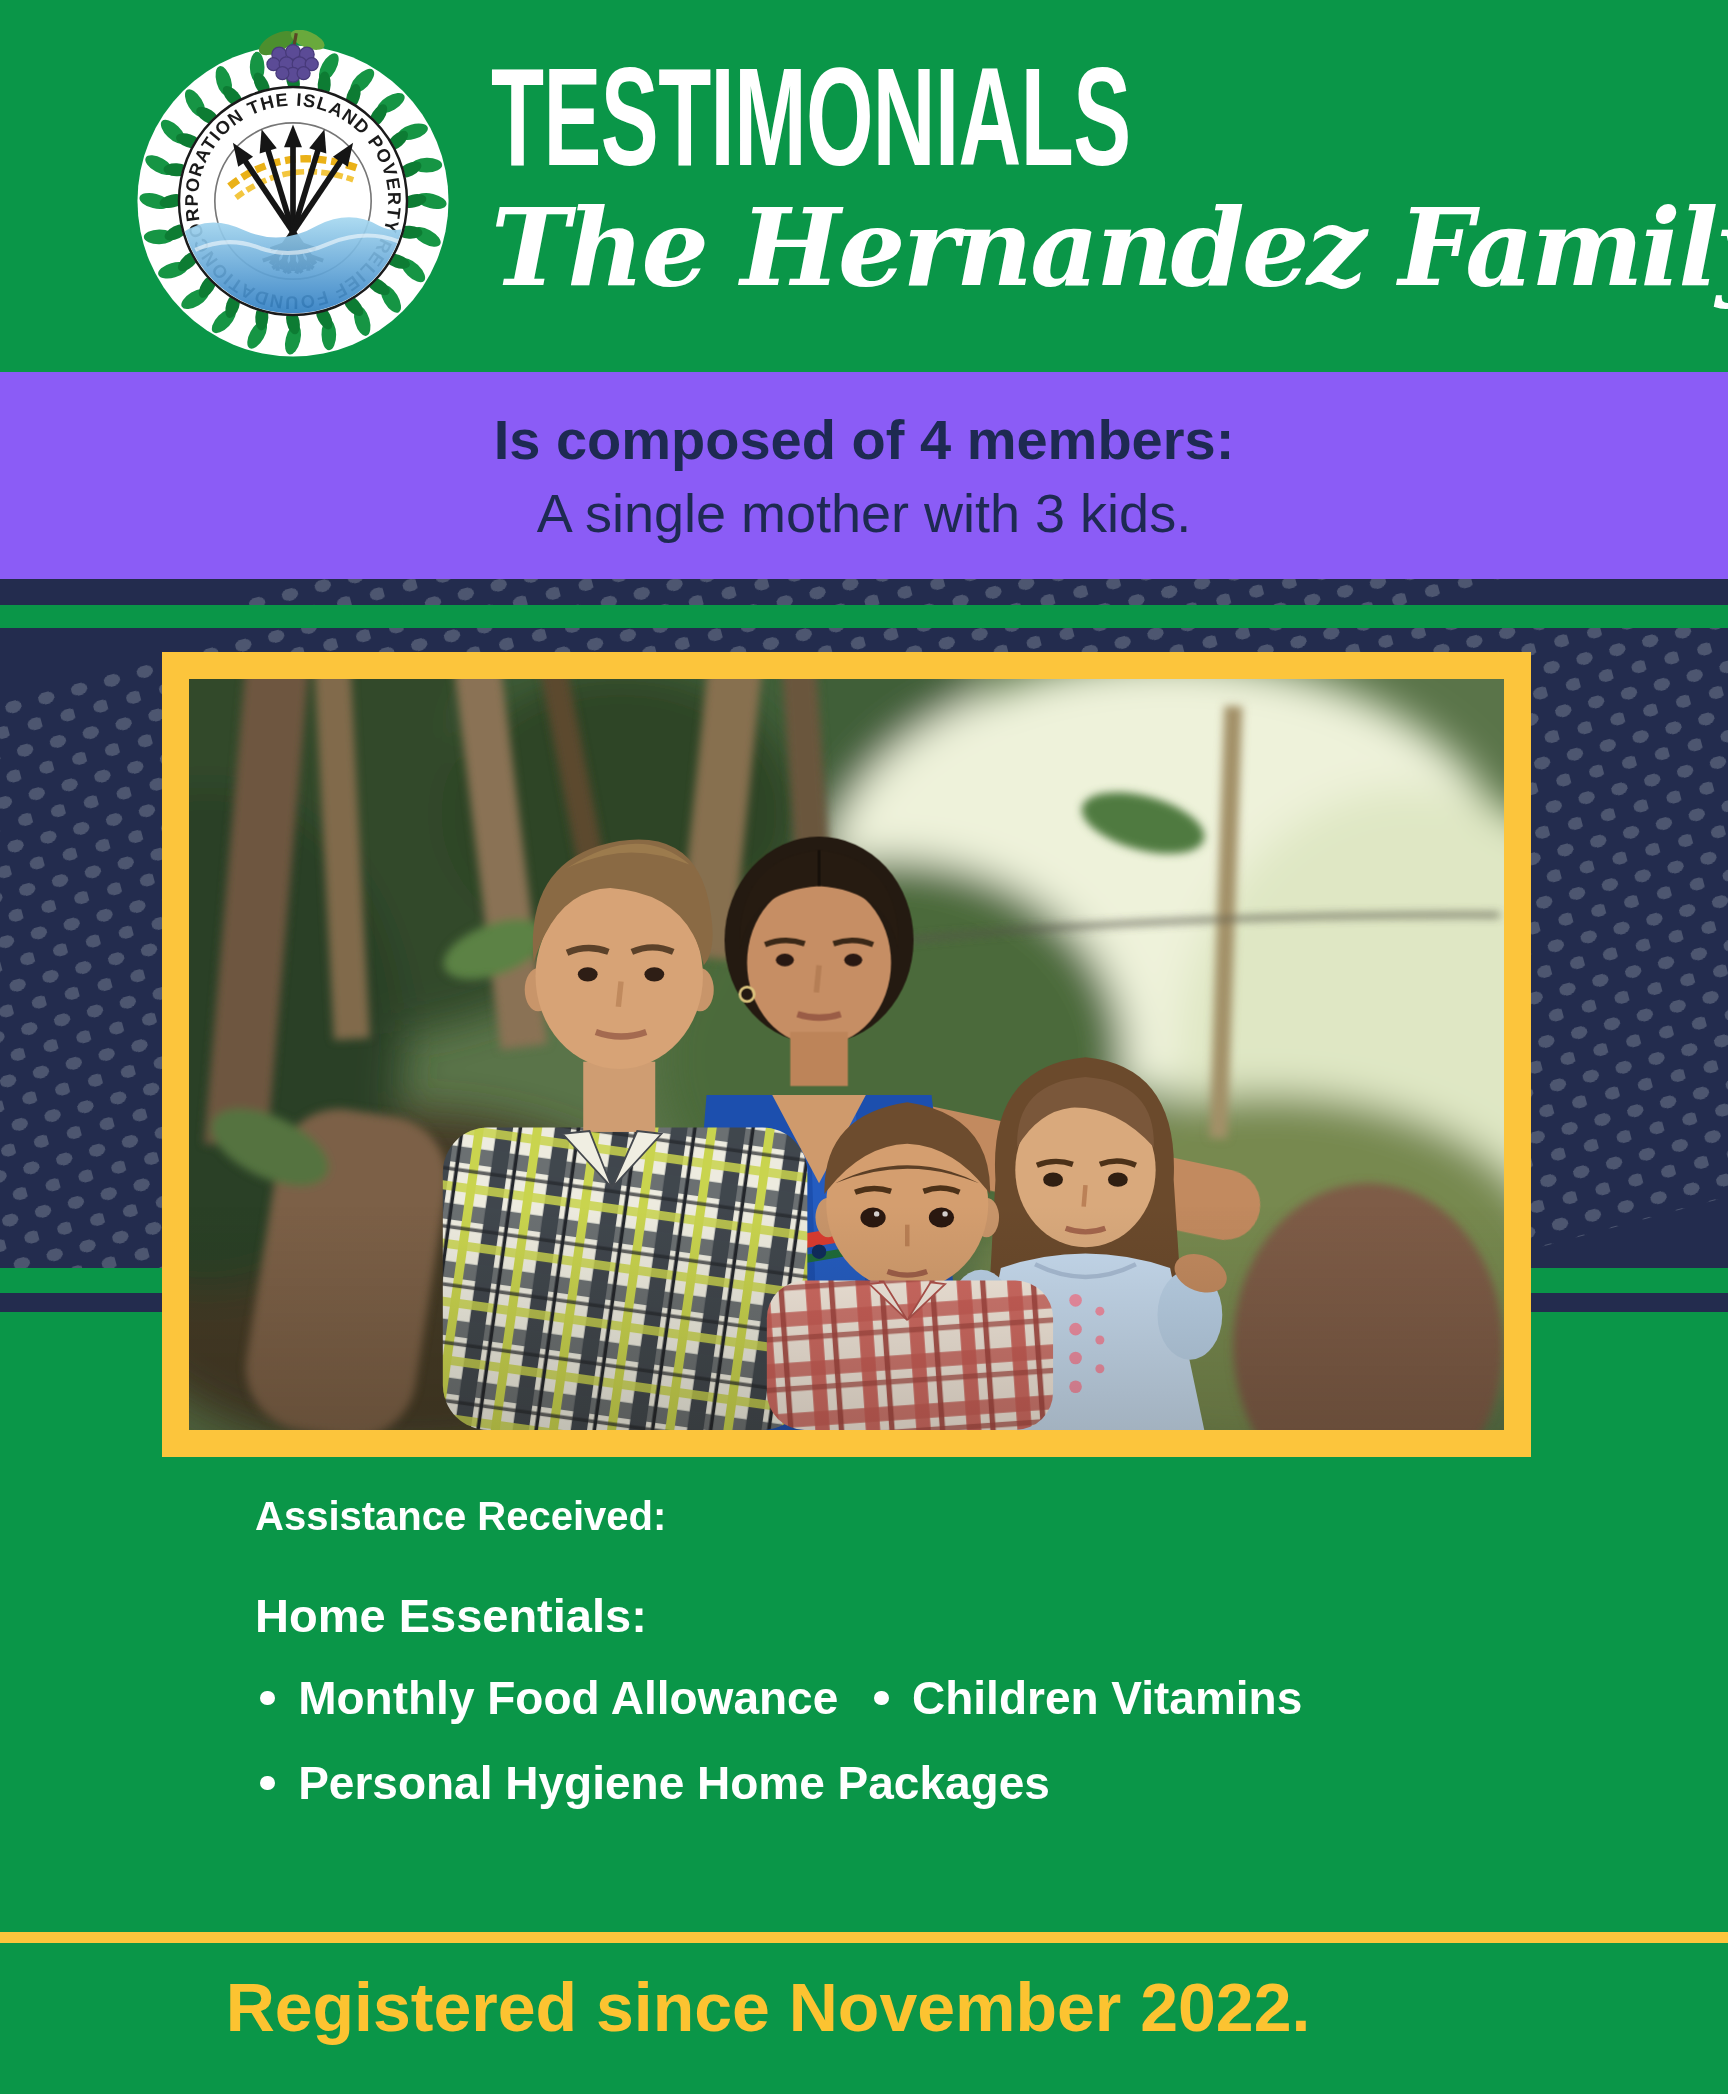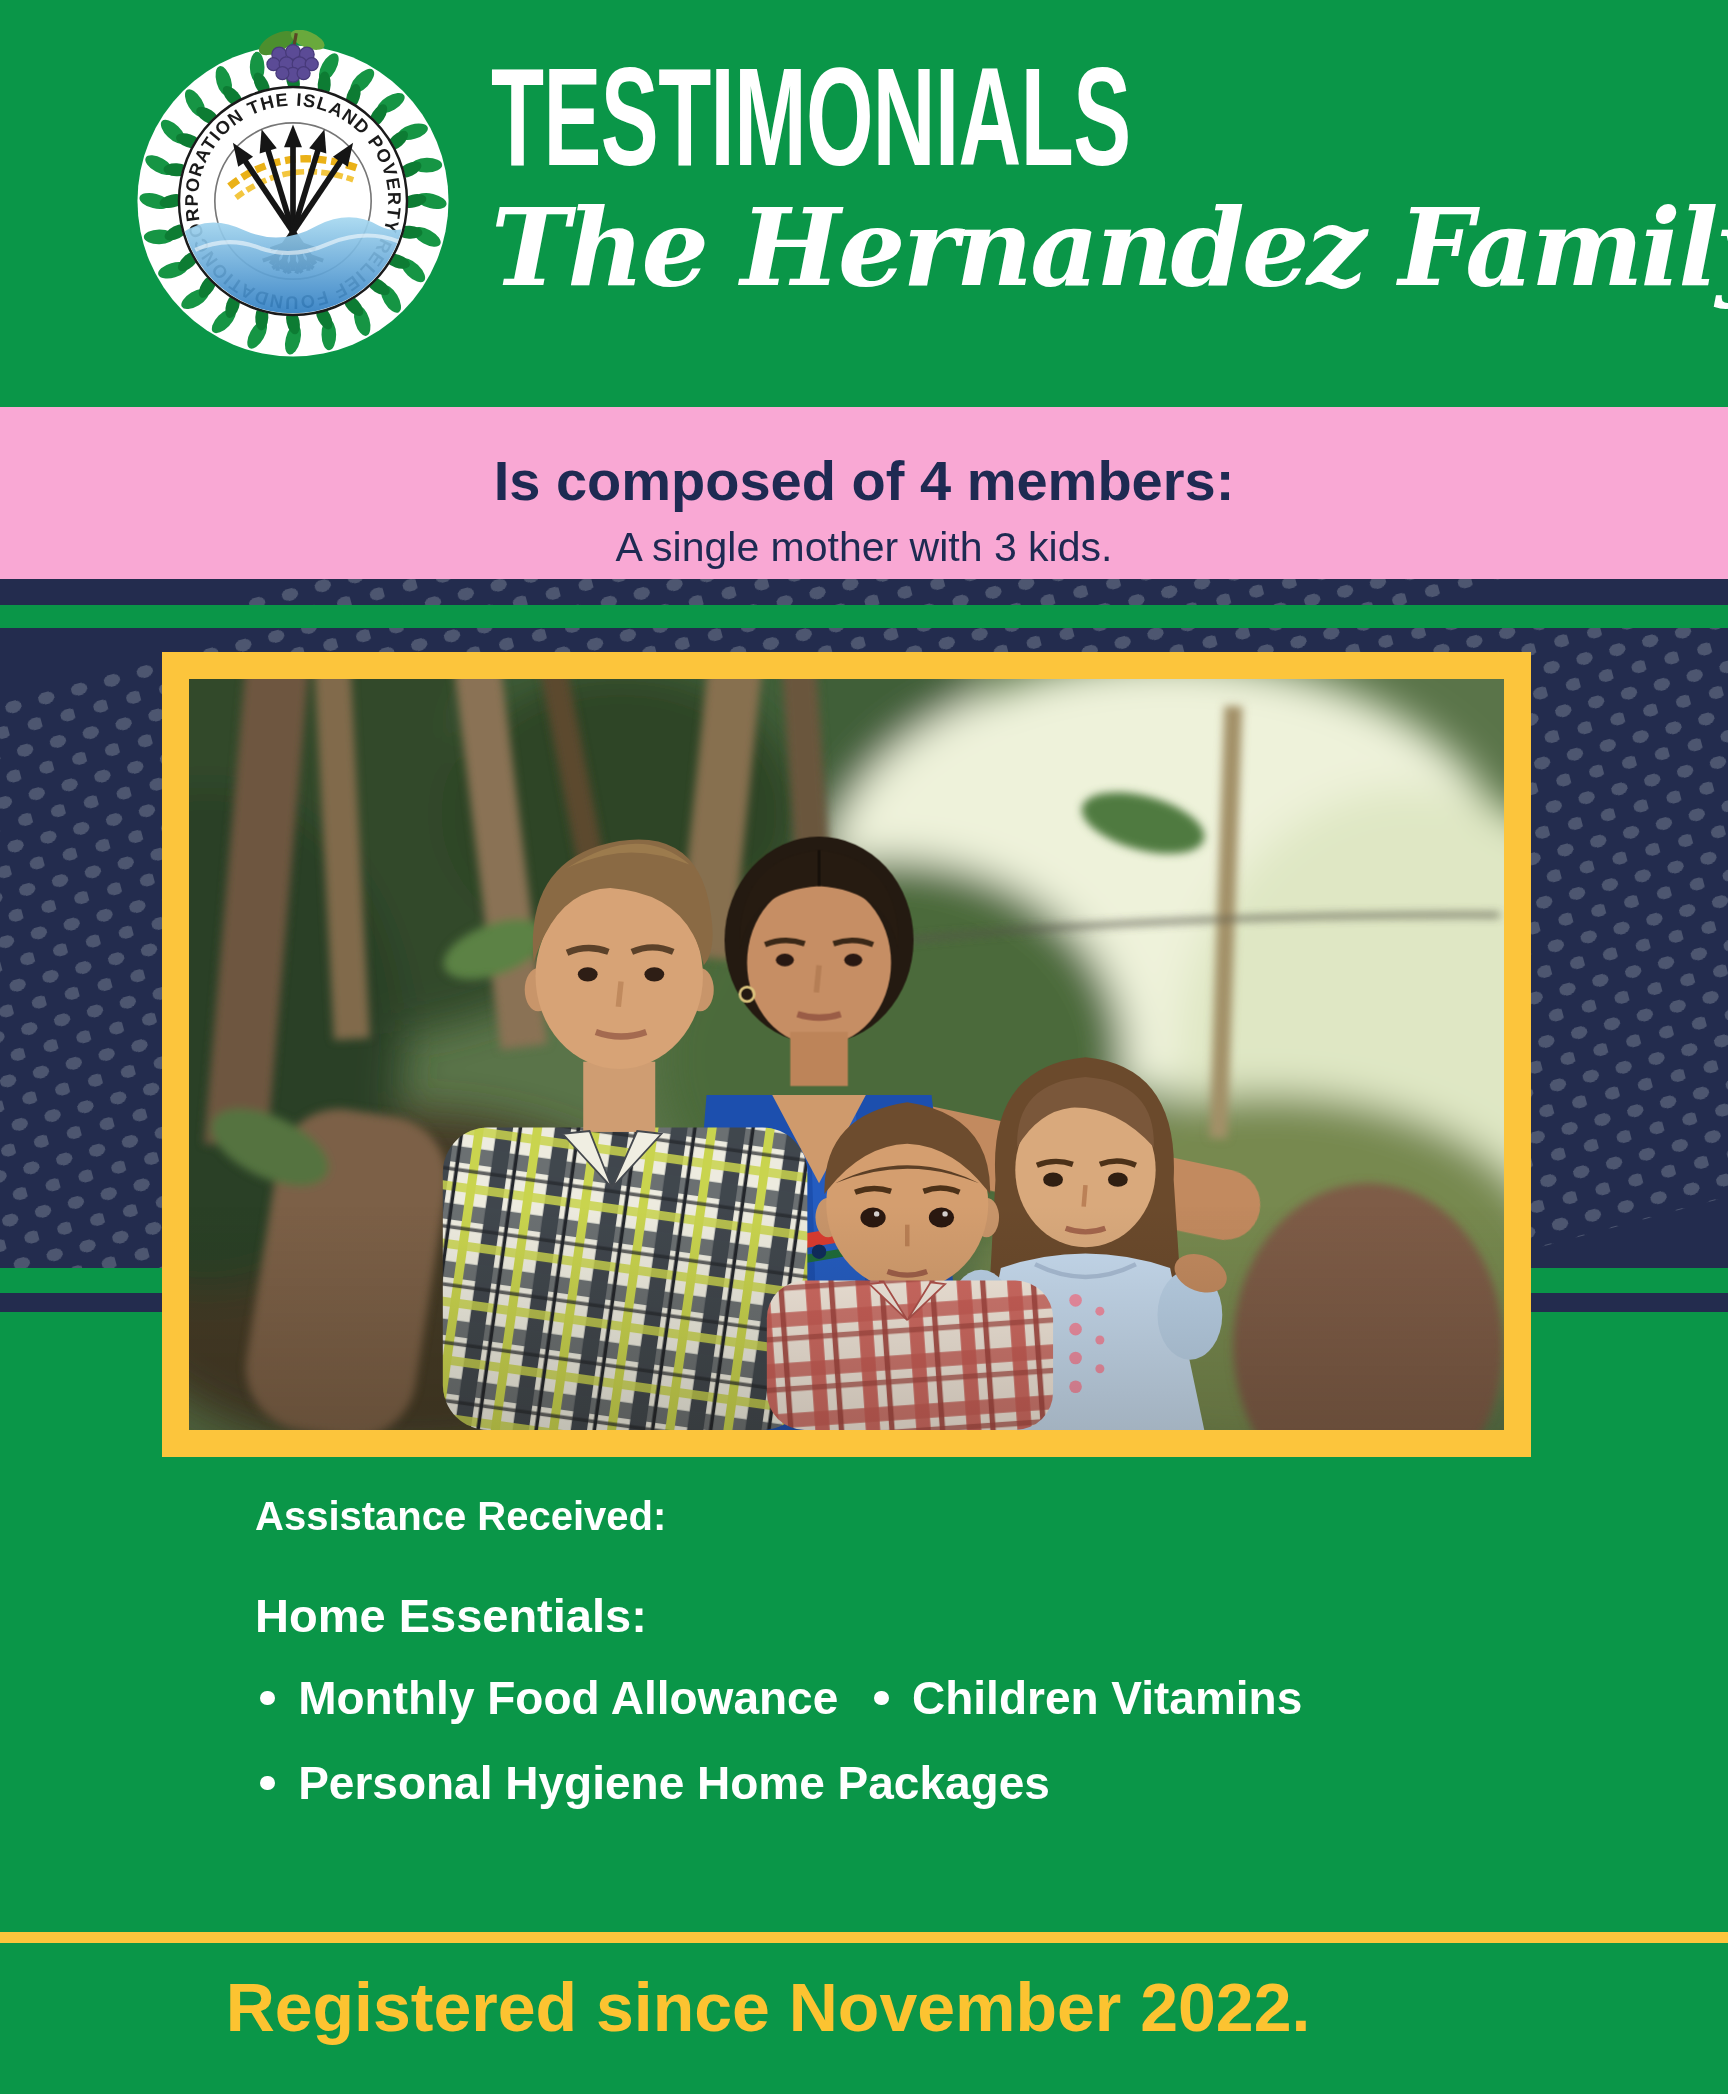--- a/index.html
+++ b/index.html
@@ -3,21 +3,21 @@
 <meta charset="utf-8">
 <style>
   html,body { margin:0; padding:0; background:#ffffff; }
   .page {
     position:relative; width:1728px; height:2095px; overflow:hidden;
     font-family:"Liberation Sans", sans-serif; background:#0a9648;
   }
   
   .band { position:absolute; left:0; width:1728px; }
   .green  { background:#0a9648; }
-  .yellow { background:#f9a8d4;margin-top:35px; }
+  .yellow { background:#8b5cf6; }
   .sec-header   { top:0;    height:372px; }
   .sec-banner   { top:372px; height:207px; display:flex; flex-direction:column; justify-content:center; align-items:center; gap:18px; }
   .strip-navy-1 { top:579px;  height:26px; }
   .strip-green-1{ top:605px;  height:23.4px; }
   .sec-mid      { top:628px;  height:640px; }
   .strip-green-2{ top:1268px; height:25px; }
   .strip-navy-2 { top:1293px; height:19px; }
   .sec-bottom   { top:1312px; height:782px; }
   
   .dotted { background:#232c4e; overflow:hidden; }
@@ -36,21 +36,21 @@
     font-size:140px; line-height:1; letter-spacing:-0.9px; white-space:nowrap;
     transform:scaleX(0.62); transform-origin:left top;
   }
   .title-family {
     position:absolute; left:491px; top:187px; color:#ffffff; white-space:nowrap;
     font-family:"DejaVu Serif", serif; font-style:italic; font-weight:bold;
     font-size:106px; line-height:1.15; letter-spacing:-2.7px;
   }
   
   .banner-line1 { color:#1e2a52; font-weight:bold; font-size:56px; line-height:1; }
-  .banner-line2 { color:#1e2a52; font-weight:normal; font-size:41px; line-height:1; }
+  .banner-line2 { color:#1e2a52; font-weight:normal; font-size:54px; line-height:1; }
   
   .photo-frame {
     position:absolute; left:162px; top:652px; width:1369px; height:805px;
     background:#fcc53c; z-index:5;
   }
   .photo-frame svg { position:absolute; left:27px; top:27px; width:1315px; height:751px; display:block; }
   
   .assist { position:absolute; left:255px; top:1496px; color:#ffffff; z-index:6; }
   .assist-heading { font-size:40px; font-weight:bold; line-height:1; margin:0 0 56px 0; }
   .assist-sub     { font-size:47px; font-weight:bold; line-height:1; margin:0 0 32px 0; }

